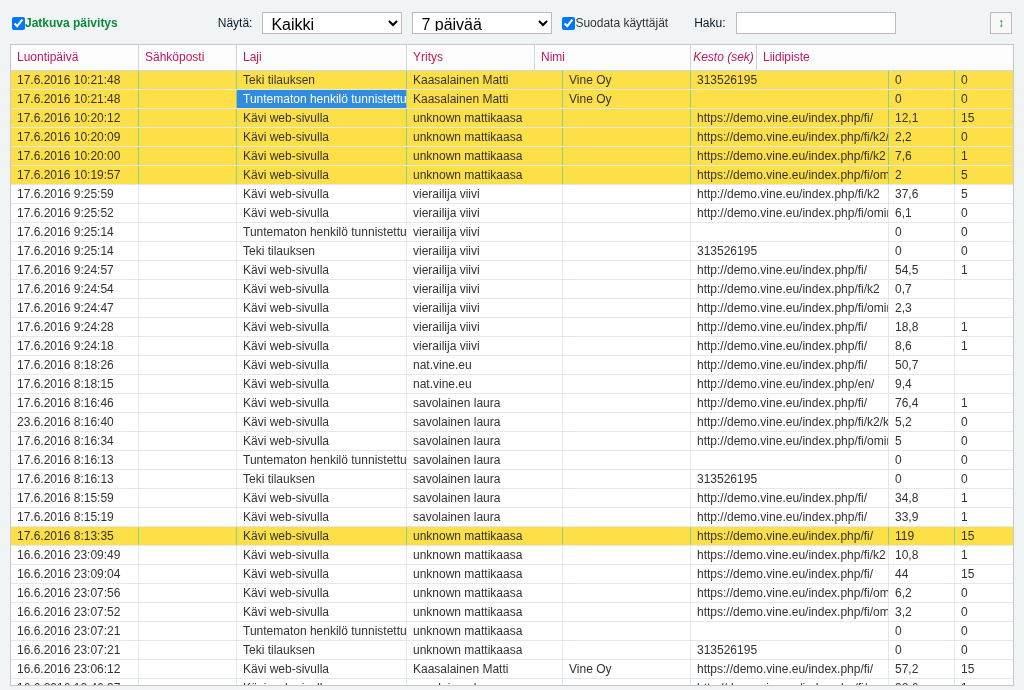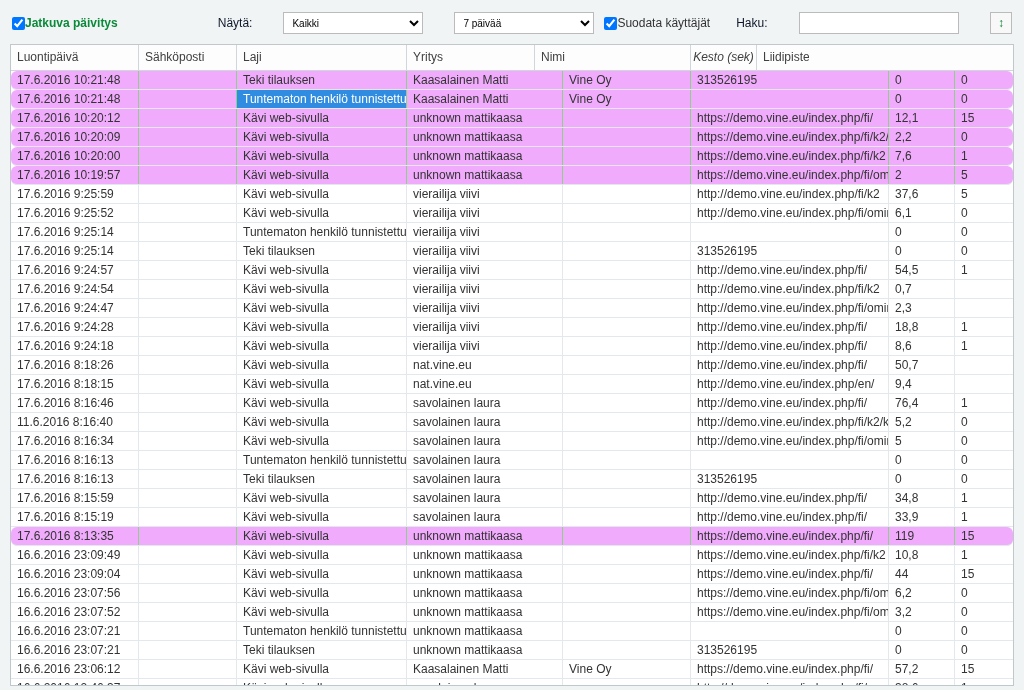--- a/index.html
+++ b/index.html
@@ -21,25 +21,24 @@
     margin-bottom: 6px;
     padding: 4px 2px;
   }
   .toolbar label { user-select: none; color: #0f172a; }
   .jatkuva { color: #0a8a3a; font-weight: bold; }
   .check { display:flex; align-items:center; }
   .check input { margin:0; }
   .filler { flex: 0 0 80px; }
   select, input[type=text] {
     font-family: inherit;
-    font-size: 10px;
+    font-size: 16px;
     border: 1px solid #bbb;
     background: #fff;
     padding: 2px 4px;
-    margin-left: 21px;
   }
   select { height: 22px; width: 140px; }
   .search-input { width: 160px; height: 22px; }
   .spacer { flex: 1; }
   .refresh-btn {
     width: 22px; height: 22px;
     border: 1px solid #bbb;
     background: #f8f8f8;
     display:flex; align-items:center; justify-content:center;
     cursor:pointer;
@@ -74,36 +73,36 @@
     border-right: 1px solid #e2e8ec;
     padding: 2px 6px;
     overflow: hidden;
     white-space: nowrap;
     text-overflow: ellipsis;
     display:flex;
     align-items:center;
   }
   .hcell {
     font-weight: normal;
-    color: #404040;
+    color: #be185d;
     padding: 6px 6px;
     border-right: 1px solid #d0d7dc;
     cursor: pointer;
     background:#fdfdfd;
     line-height: 1.1;
   }
   .col-date   { width: 128px; }
   .col-email  { width:  98px; }
   .col-laji   { width: 170px; }
   .col-nimi   { width: 156px; }
   .col-yritys { width: 128px; }
   .col-tiet   { width: 198px; }
   .col-kesto  { width:  66px; }
   .col-liidi  { width:  52px; border-right: none; }
-  .hl-green   { background: #f0abfc; border-radius: 6px; }
+  .hl-green   { background: #fde047; }
   .hl-green .cell { border-right-color: #8cd088; }
   .hl-blue    { background: #2f8ce0; color:#fff; }
   .hdr-kesto  { justify-content:center; flex-direction:column;font-style:italic; }
   .grid-body::-webkit-scrollbar { width: 16px; }
   .grid-body::-webkit-scrollbar-track { background:#f0f0f0; }
   .grid-body::-webkit-scrollbar-thumb { background:#c4c4c4; border:1px solid #a8a8a8; }
   .grid-body::-webkit-scrollbar-button {
     background:#e8e8e8; height:16px; border:1px solid #b0b0b0;
   }
 </style>
@@ -320,21 +319,21 @@
         <div class="cell col-date">17.6.2016 8:16:46</div>
         <div class="cell col-email"></div>
         <div class="cell col-laji">Kävi web-sivulla</div>
         <div class="cell col-nimi">savolainen laura</div>
         <div class="cell col-yritys"></div>
         <div class="cell col-tiet">http://demo.vine.eu/index.php/fi/</div>
         <div class="cell col-kesto">76,4</div>
         <div class="cell col-liidi">1</div>
       </div>
       <div class="row">
-        <div class="cell col-date">11.6.2016 8:16:40</div>
+        <div class="cell col-date">23.6.2016 8:16:40</div>
         <div class="cell col-email"></div>
         <div class="cell col-laji">Kävi web-sivulla</div>
         <div class="cell col-nimi">savolainen laura</div>
         <div class="cell col-yritys"></div>
         <div class="cell col-tiet">http://demo.vine.eu/index.php/fi/k2/k2-it...</div>
         <div class="cell col-kesto">5,2</div>
         <div class="cell col-liidi">0</div>
       </div>
       <div class="row">
         <div class="cell col-date">17.6.2016 8:16:34</div>

